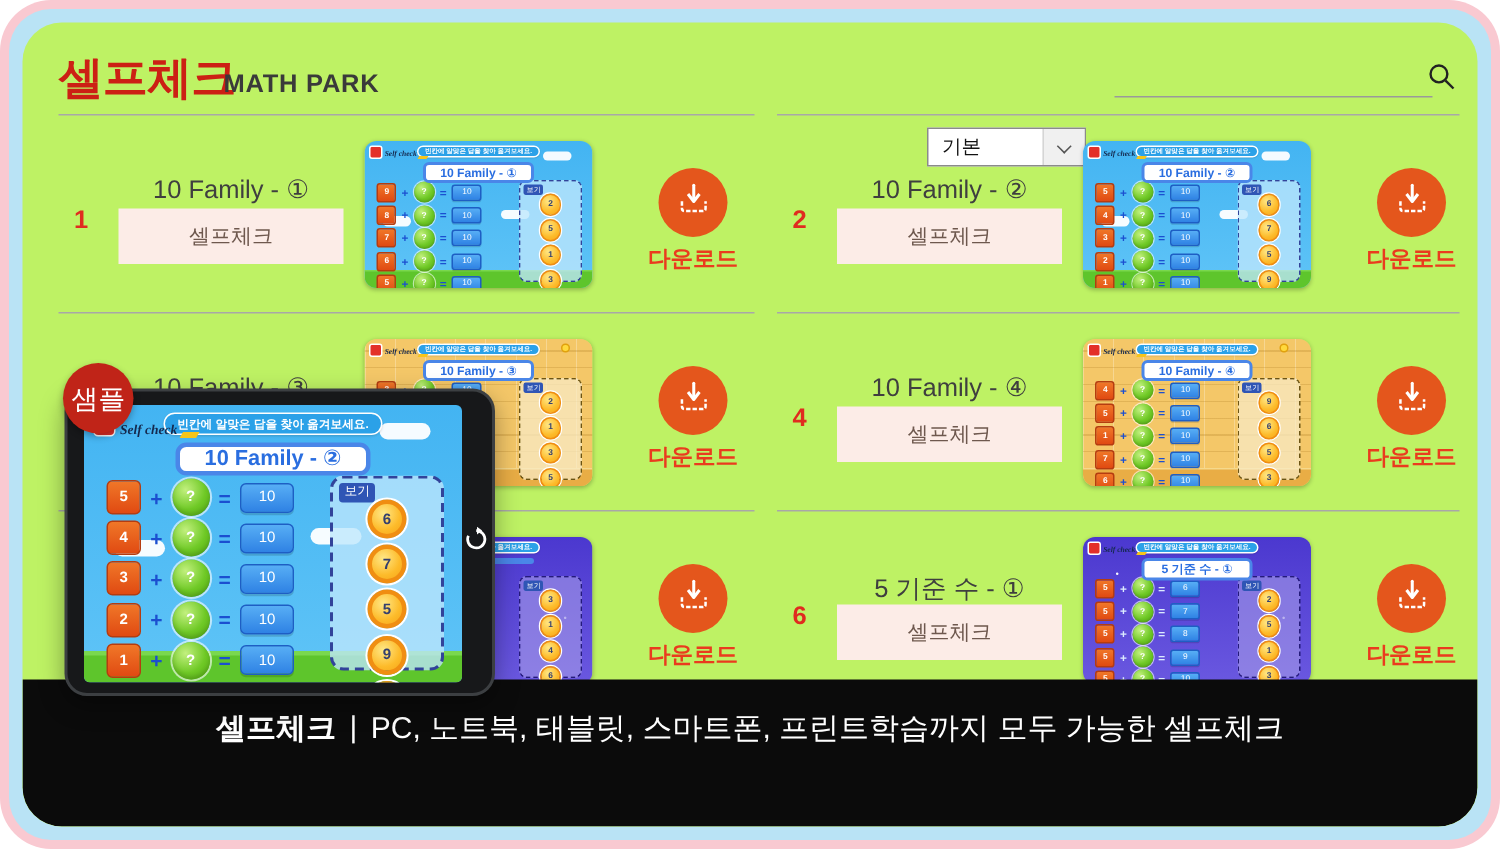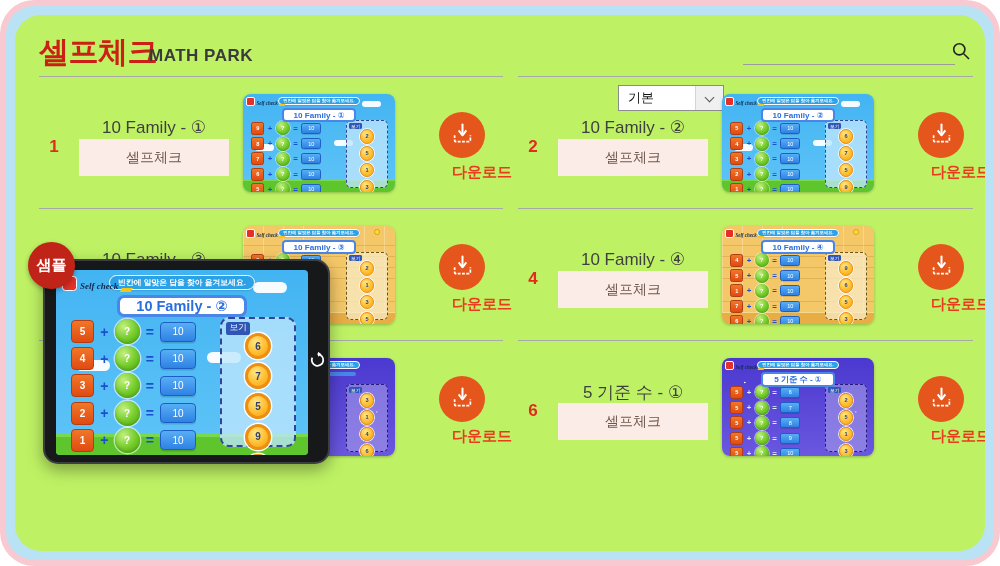--- a/index.html
+++ b/index.html
@@ -21,21 +21,21 @@
   .search-ico { position:absolute; left:936px; top:26px; cursor:pointer; }
 
   
   .grid { position:absolute; left:24px; top:61px; width:934px; display:grid; grid-template-columns:464px 455px; column-gap:15px; }
   .cell { position:relative; height:132px; border-top:1px solid #a8a8a8; }
   .item-number { position:absolute; left:6px; top:60px; width:18px; text-align:center; font-size:17px; font-weight:bold; color:#e02b1f; }
   .item-title { position:absolute; left:40px; top:40px; width:150px; text-align:center; font-size:17px; color:#3f3f3f; }
   .item-tag { position:absolute; left:40px; top:62px; width:150px; height:37px; background:#fcece7; color:#6e584e; font-size:14px; text-align:center; line-height:37px; cursor:pointer; }
   .thumb { position:absolute; left:204px; top:17px; width:152px; height:98px; border-radius:8px; overflow:hidden; box-shadow:0 1px 3px rgba(0,0,0,.25); cursor:pointer; font-size:5.6px; }
   .dl { position:absolute; left:400px; top:35px; width:46px; height:46px; border-radius:50%; background:#e4561c; display:flex; align-items:center; justify-content:center; cursor:pointer; }
-  .dl-label { position:absolute; left:393px; top:86px; width:100px; text-align:center; font-size:15px; font-weight:bold; color:#ea3b1e; cursor:pointer; }
+  .dl-label { position:absolute; left:373px; top:86px; width:100px; text-align:center; font-size:15px; font-weight:bold; color:#ea3b1e; cursor:pointer; }
 
   
   .app { position:relative; width:100%; height:100%; overflow:hidden; }
   .app.sky   { background:linear-gradient(#43b4f2,#5fc4f7); }
   .app.brick { background:repeating-linear-gradient(0deg, rgba(160,110,20,.22) 0 .15em, transparent .15em 2em),
                repeating-linear-gradient(90deg, rgba(255,255,255,.28) 0 .12em, transparent .12em 3.6em), #f4c768; }
   .app.space { background-image:radial-gradient(circle at 15% 25%, rgba(255,255,255,.95) .09em, transparent .2em),
                radial-gradient(circle at 70% 15%, rgba(255,255,255,.8) .08em, transparent .18em),
                radial-gradient(circle at 40% 70%, rgba(255,255,255,.7) .08em, transparent .18em),
                radial-gradient(circle at 88% 55%, rgba(255,255,255,.8) .09em, transparent .2em),
@@ -62,21 +62,21 @@
   .brick .bogi { background:rgba(248,235,200,.72); border-color:#6b5414; }
   .space .bogi { background:rgba(165,155,232,.6); border-color:#241a7a; }
   .bogi-tag { position:absolute; top:.35em; left:.5em; background:#2f55b5; color:#fff; font-size:.85em; font-weight:normal; padding:.05em .4em; border-radius:.3em; }
   .coins { position:absolute; top:1.4em; left:0; right:0; display:flex; flex-direction:column; align-items:center; gap:.42em; }
   .coin { width:2.6em; height:2.6em; border-radius:50%; background:radial-gradient(circle at 38% 32%, #ffe887, #fdbb2a 60%, #f5a51a); border:.3em solid #f08e12; box-shadow:0 0 0 .14em #fff; color:#35406e; font-weight:bold; display:flex; align-items:center; justify-content:center; }
 
   
   .tablet { position:absolute; left:28px; top:244px; width:287px; height:205px; background:#17181a; border:2px solid #3c3f42; border-radius:15px; box-shadow:0 6px 16px rgba(0,0,0,.35); z-index:5; }
   .screen { position:absolute; left:11px; top:9px; width:252px; height:185px; border-radius:4px; overflow:hidden; font-size:10px; }
   .rotate-ico { position:absolute; right:2px; top:50%; transform:translateY(-50%); }
-  .badge { position:absolute; left:13px; top:227px; width:47px; height:47px; border-radius:50%; background:#c02418; color:#fff; font-size:15px; font-weight:bold; display:flex; align-items:center; justify-content:center; box-shadow:0 2px 5px rgba(0,0,0,.3); z-index:6; }
+  .badge { position:absolute; left:27px; top:227px; width:47px; height:47px; border-radius:50%; background:#c02418; color:#fff; font-size:18px; font-weight:normal; display:flex; align-items:center; justify-content:center; box-shadow:0 2px 5px rgba(0,0,0,.3); z-index:6; }
 
   
   .footer { position:absolute; left:0; right:0; bottom:0; height:98px; background:#0b0b0b; border-radius:0 0 26px 26px; text-align:center; padding-top:19px; color:#fff; font-size:20px; z-index:4; }
   .f-bold { font-weight:bold; }
   .f-sep { font-weight:300; margin:0 9px; position:relative; top:-1px; }
 </style>
 </head>
 <body>
 
 <div class="frame">
@@ -522,20 +522,23 @@
               <span><svg width="27" height="27" viewBox="0 0 24 24">
                   <path d="M12 4 v7.5" stroke="#fff" stroke-width="1.8" fill="none" stroke-linecap="round"></path>
                   <path d="M8.6 9.2 L12 13.6 L15.4 9.2" fill="none" stroke="#fff" stroke-width="1.8" stroke-linejoin="round"></path>
                   <path d="M5 13.5 v4.2 q0 1.6 1.6 1.6 h10.8 q1.6 0 1.6 -1.6 v-4.2" fill="none" stroke="#fff" stroke-width="1.5" stroke-dasharray="2.6 1.2"></path>
                 </svg></span>
             </div>
             <div class="dl-label">다운로드</div>
           </div>
         </div>
 
+      <div class="footer">
+        <span class="f-bold">셀프체크</span><span class="f-sep">|</span><span>PC, 노트북, 태블릿, 스마트폰, 프린트학습까지 모두 가능한 셀프체크</span>
+      </div>
 
       <div class="tablet">
         <div class="screen" id="tablet-screen">
             <div class="app sky">
               <span class="cloud" style="left: 78%; top: 1.2em;"></span>
               <span class="cloud" style="left: 8%; top: 9em;"></span>
               <span class="cloud" style="left: 60%; top: 8.2em;"></span>
               <div class="grass"></div>
               <div class="logo">
                 <span class="logo-sq"></span>

